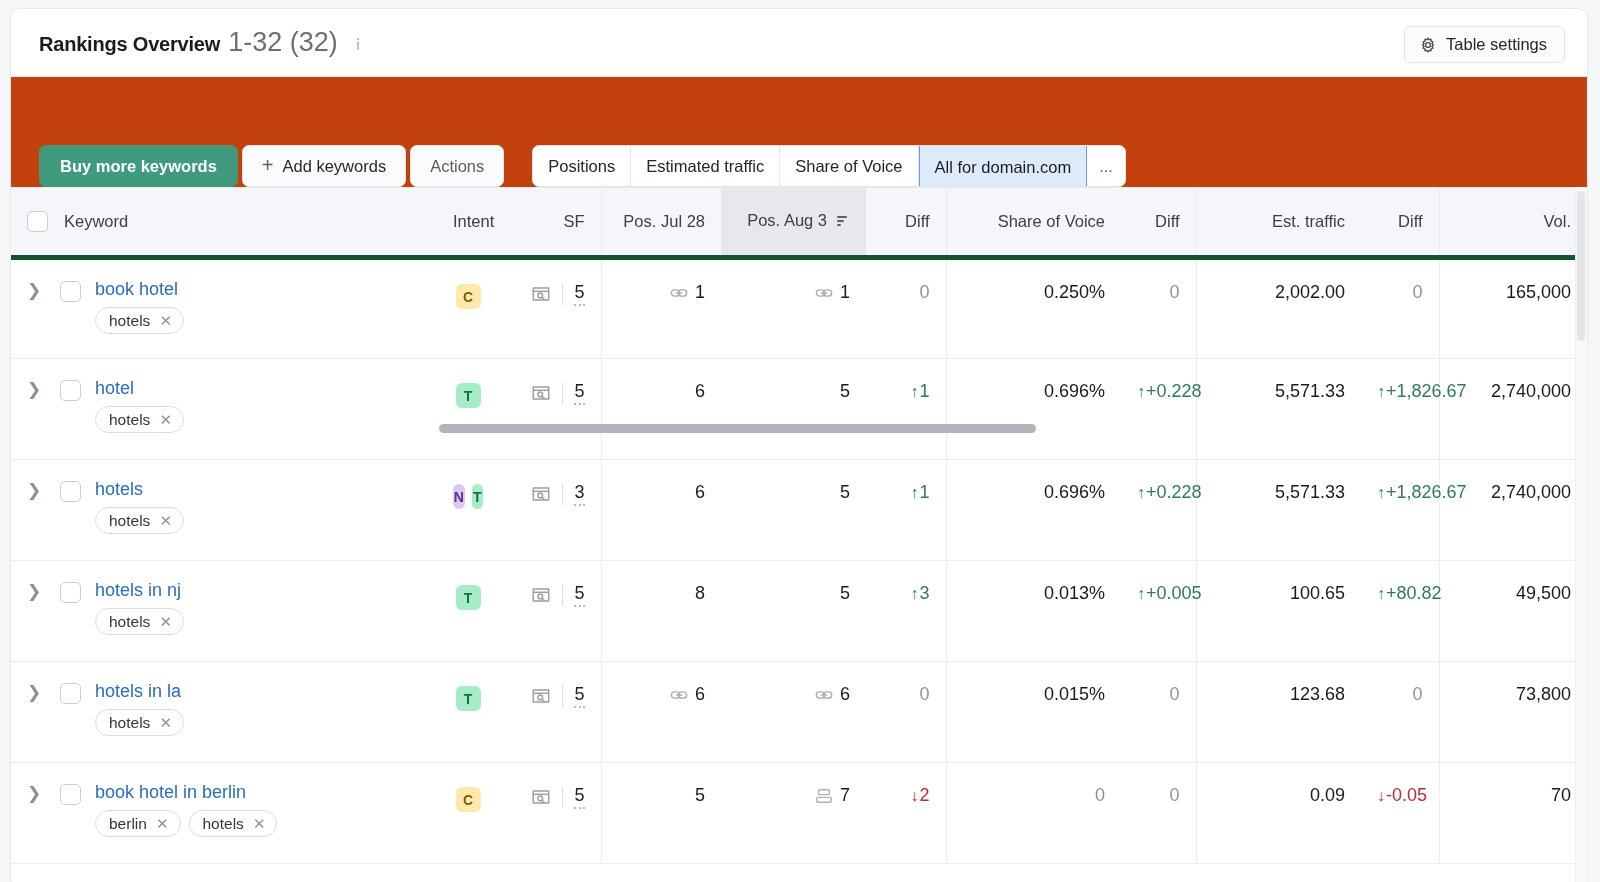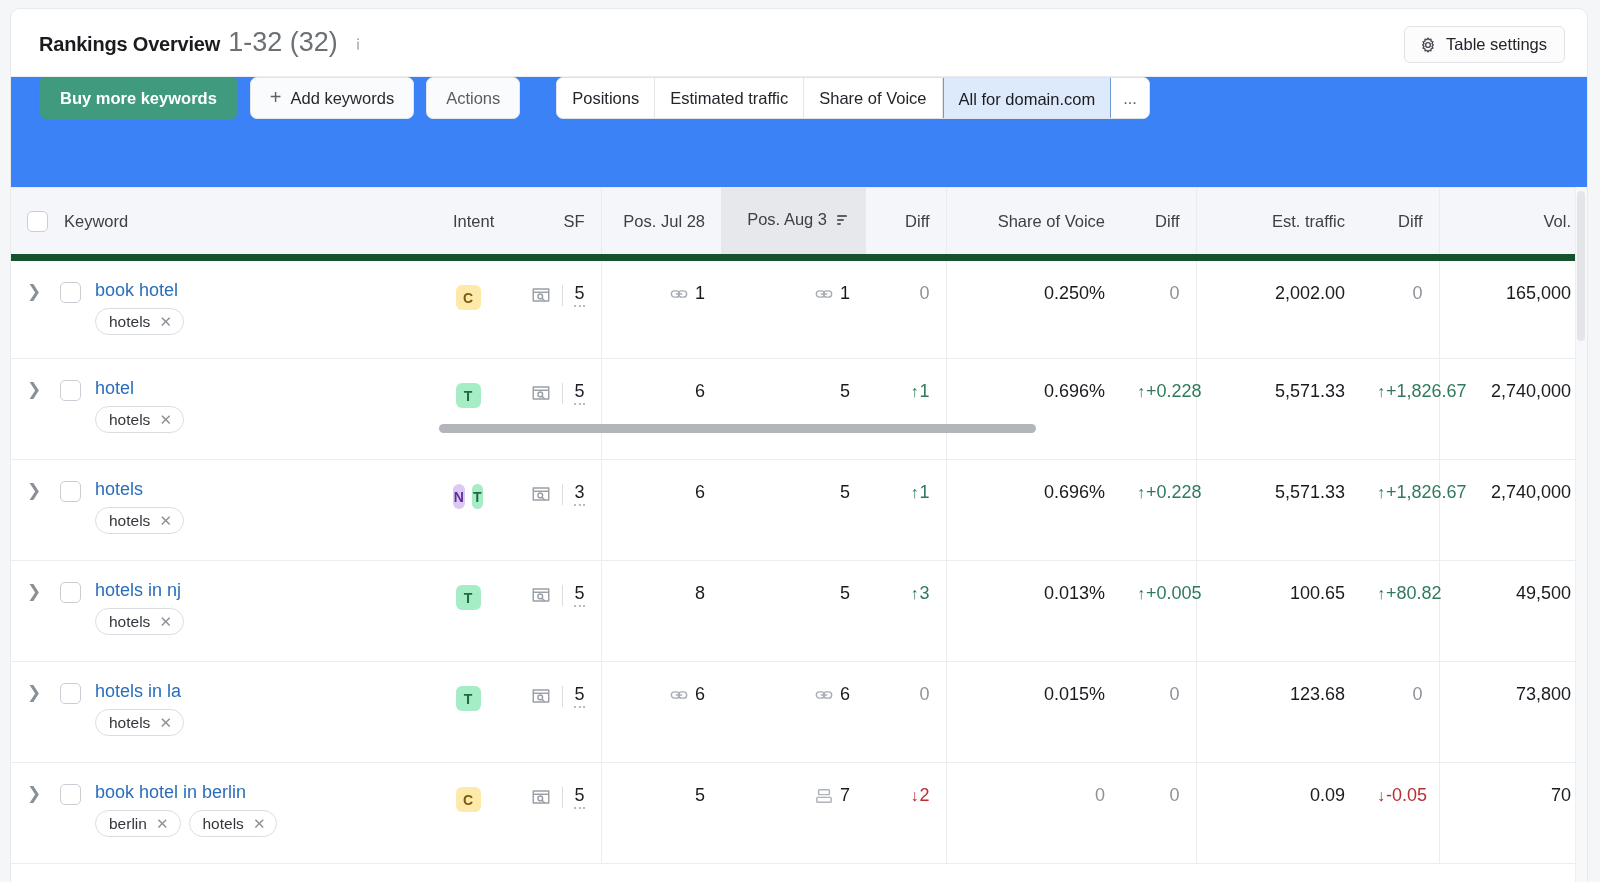--- a/index.html
+++ b/index.html
@@ -49,24 +49,24 @@
     border-radius: 6px;
     background: #fcfcfd;
     font-size: 16.5px; color: #23252a;
     cursor: pointer;
   }
   .gear { width: 18px; height: 18px; color: #4a4d52; }
 
   
   .toolbar {
     height: 110px;
-    display: flex; align-items: flex-start;
+    display: flex; align-items: flex-end;
     padding: 0 28px;
-    gap: 12px;
-    background: #3b82f6;
+    gap: 4px;
+    background: #c2410c;
   }
   .btn {
     height: 42px;
     display: inline-flex; align-items: center; justify-content: center;
     border-radius: 7px;
     font-size: 16.5px;
     cursor: pointer;
     white-space: nowrap;
   }
   .btn-primary {
@@ -123,21 +123,21 @@
     color: #191b1f;
   }
   thead th {
     background: #f5f6f9;
     font-weight: normal;
     color: #3d4044;
     font-size: 16.5px;
     height: 70px;
     vertical-align: middle;
     border-top: 1px solid #e9ebee;
-    border-bottom: 7px solid #14532d;
+    border-bottom: 5px solid #14532d;
     padding: 0 16px;
     position: relative;
   }
   thead th.sep { border-left: 1px solid #e9ebee; }
   thead th.sorted { background: #e6e8ec; }
   th.right, td.right { text-align: right; }
   th.left,  td.left  { text-align: left; }
   th.center, td.center { text-align: center; }
 
   .sort-ic { display: inline-block; vertical-align: -3px; margin-left: 7px; }

